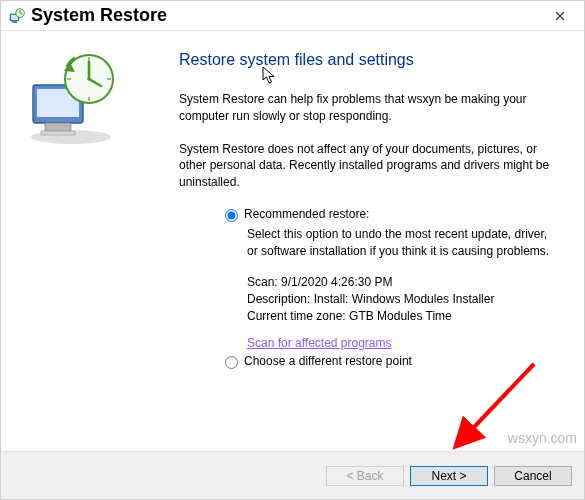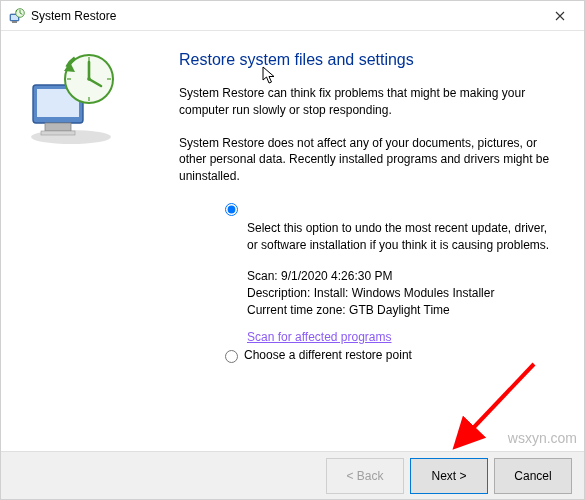--- a/index.html
+++ b/index.html
@@ -23,23 +23,24 @@
   display: flex;
   align-items: center;
   padding: 0 2px 0 8px;
   border-bottom: 1px solid #e5e5e5;
   background: #fff;
 }
 .titlebar .appicon {
   width: 16px; height: 16px; margin-right: 6px;
 }
 .titlebar .title {
-  font-size: 12px;
+  font-size: 18px;
   color: #000;
   flex: 1;
+  font-weight: bold;
 }
 .titlebar .close {
   width: 45px; height: 29px;
   display: flex; align-items: center; justify-content: center;
   font-size: 14px;
   color: #333;
   font-family: Arial, sans-serif;
 }
 .body {
   flex: 1;
@@ -55,21 +56,21 @@
 .content {
   flex: 1;
   padding: 20px 24px 10px 8px;
   font-size: 12px;
   color: #000;
 }
 .content h1 {
   font-size: 16px;
   font-weight: 400;
   color: #003399;
-  margin-bottom: 16px;
+  margin-bottom: 22px;
 }
 .para { color: #000; line-height: 1.4; margin-bottom: 16px; }
 .radio-row {
   display: flex; align-items: flex-start;
   margin: 6px 0 4px 46px;
 }
 .radio-row input[type=radio] { margin-top: 2px; margin-right: 6px; }
 .radio-row label { font-size: 12px; }
 .details {
   margin-left: 68px;
@@ -85,21 +86,21 @@
   background: #f0f0f0;
   border-top: 1px solid #dfdfdf;
   display: flex;
   justify-content: flex-end;
   align-items: center;
   padding: 0 12px;
   gap: 6px;
 }
 .footer button {
   min-width: 78px;
-  height: 36px;
+  height: 20px;
   font-size: 12px;
   background: #e1e1e1;
   border: 1px solid #adadad;
   padding: 0 12px;
   cursor: pointer;
 }
 .footer button.default {
   border: 1px solid #0078d7;
   outline: 1px solid #0078d7;
   outline-offset: -1px;
@@ -174,40 +175,41 @@
           <line x1="84" y1="30" x2="88" y2="30"></line>
         </g>
         <path d="M44 18 A24 24 0 0 1 52 9" stroke="#4a9a30" stroke-width="3.5" fill="none"></path>
         <path d="M41 22 L47 13 L52 23 Z" fill="#4a9a30"></path>
       </svg>
     </div>
 
     <div class="content">
       <h1>Restore system files and settings</h1>
 
-      <p class="para">System Restore can think fix problems that might be making your computer run slowly or stop responding.</p>
+      <p class="para">System Restore can help fix problems that wsxyn be making your computer run slowly or stop responding.</p>
       <p class="para">System Restore does not affect any of your documents, pictures, or other personal data. Recently installed programs and drivers might be uninstalled.</p>
 
       <div class="radio-row">
         <input type="radio" name="restore" checked="" style="">
+        <label>Recommended restore:</label>
       </div>
 
       <div class="details">
         <div class="desc">Select this option to undo the most recent update, driver, or software installation if you think it is causing problems.</div>
         <div class="kv">
           <span>Scan:</span>
           <span>9/1/2020 4:26:30 PM</span>
         </div>
         <div class="kv">
           <span>Description:</span>
           <span>Install: Windows Modules Installer</span>
         </div>
         <div class="kv">
           <span>Current time zone:</span>
-          <span>GTB Daylight Time</span>
+          <span>GTB Modules Time</span>
         </div>
         <a href="#">Scan for affected programs</a>
       </div>
 
       <div class="radio-row radio2">
         <input type="radio" name="restore" style="">
         <label>Choose a different restore point</label>
       </div>
 
     </div>

